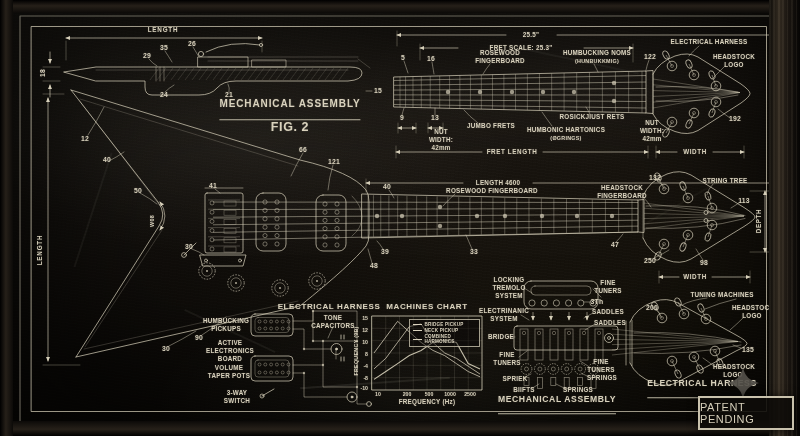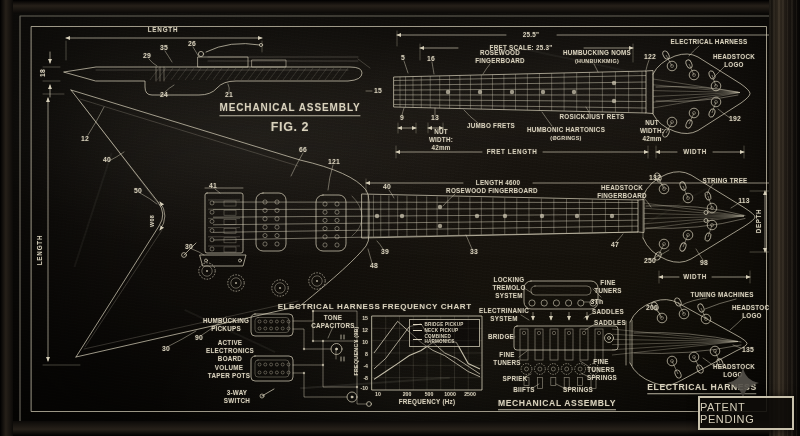--- a/index.html
+++ b/index.html
@@ -17,21 +17,21 @@
       linear-gradient(160deg,#23201a 0%,#191510 45%,#131009 80%,#100d09 100%);
     box-shadow:inset 0 0 130px 45px rgba(0,0,0,0.72);}
   .scr{position:absolute;pointer-events:none;}
   svg.art{position:absolute;left:0;top:0;}
   .L{position:absolute;font-weight:bold;font-size:6.3px;line-height:1.25;color:#d9d2bd;
      letter-spacing:.25px;text-align:center;transform:translate(-50%,-50%);white-space:nowrap;
      text-shadow:0 0 2px rgba(217,210,189,.22);}
   .num{font-size:6.8px;}
   .ml{white-space:normal;}
   .rot{transform:translate(-50%,-50%) rotate(-90deg);}
-  .u{border-bottom:1px solid rgba(217,210,189,.85);padding-bottom:0;}
+  .u{border-bottom:1px solid rgba(217,210,189,.85);padding-bottom:8px;}
   .t1{font-size:10px;letter-spacing:.9px;}
   .fig{font-size:12.5px;letter-spacing:.6px;}
   .t2{font-size:8px;letter-spacing:.6px;}
   .t3{font-size:8.6px;letter-spacing:.6px;}
   .tick{font-size:5.2px;letter-spacing:0;}
   .yt{transform:translate(-100%,-50%);text-align:right;}
   .small{font-size:5.4px;}
   .legend{position:absolute;left:409px;top:319px;width:71px;border:1px solid rgba(215,208,185,.75);
      padding:2px 3px;display:flex;flex-direction:column;gap:1px;background:rgba(8,7,6,.45);box-sizing:border-box;}
   .lrow{display:flex;align-items:center;gap:2.5px;font-weight:bold;font-size:4.6px;color:#d9d2bd;letter-spacing:.2px;}
@@ -613,21 +613,21 @@
   <div class="L num" style="left:704px;top:263px;">98</div>
   <div class="L" style="left:695px;top:277px;letter-spacing:.6px;">WIDTH</div>
 
   <div class="L t2" style="left:329px;top:307px;">ELECTRICAL HARNESS</div>
   <div class="L ml" style="left:226px;top:325px;width:50px;">HUMBUCKING PICKUPS</div>
   <div class="L ml" style="left:333px;top:322px;width:48px;">TONE CAPACITORS</div>
   <div class="L ml" style="left:230px;top:351px;width:52px;">ACTIVE ELECTRONICS BOARD</div>
   <div class="L ml" style="left:229px;top:372px;width:44px;">VOLUME TAPER POTS</div>
   <div class="L ml" style="left:237px;top:397px;width:36px;">3-WAY SWITCH</div>
 
-  <div class="L t2" style="left:427px;top:307px;">FREQUENCY CHART</div>
+  <div class="L t2" style="left:427px;top:307px;">MACHINES CHART</div>
   <div class="L small rot" style="left:356px;top:351px;">FREQUENCY (9B)</div>
   <div class="L tick yt" style="left:368px;top:318px;">15</div>
   <div class="L tick yt" style="left:368px;top:330px;">12</div>
   <div class="L tick yt" style="left:368px;top:342px;">10</div>
   <div class="L tick yt" style="left:368px;top:354px;">8</div>
   <div class="L tick yt" style="left:368px;top:366px;">-4</div>
   <div class="L tick yt" style="left:368px;top:378px;">-8</div>
   <div class="L tick yt" style="left:368px;top:388px;">-10</div>
   <div class="L tick" style="left:378px;top:394px;">10</div>
   <div class="L tick" style="left:407px;top:394px;">200</div>

